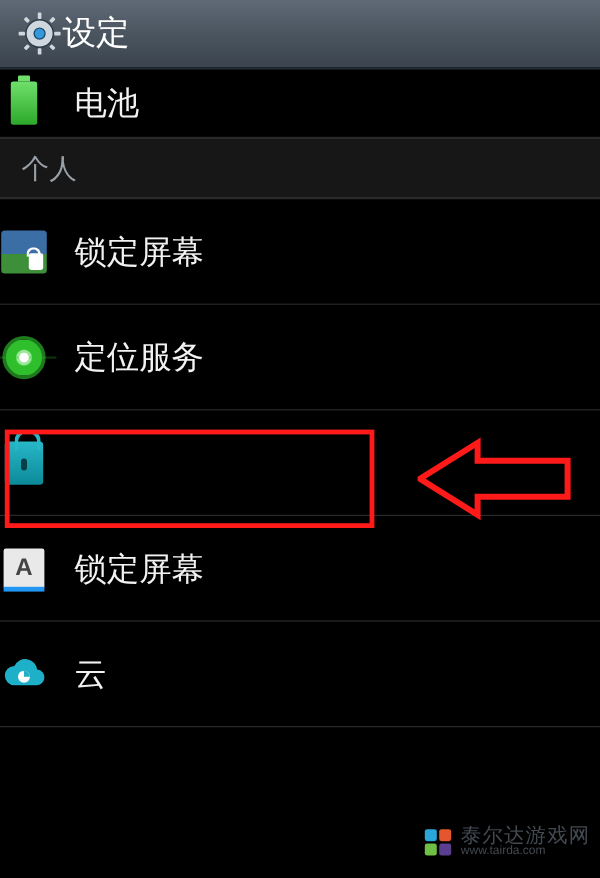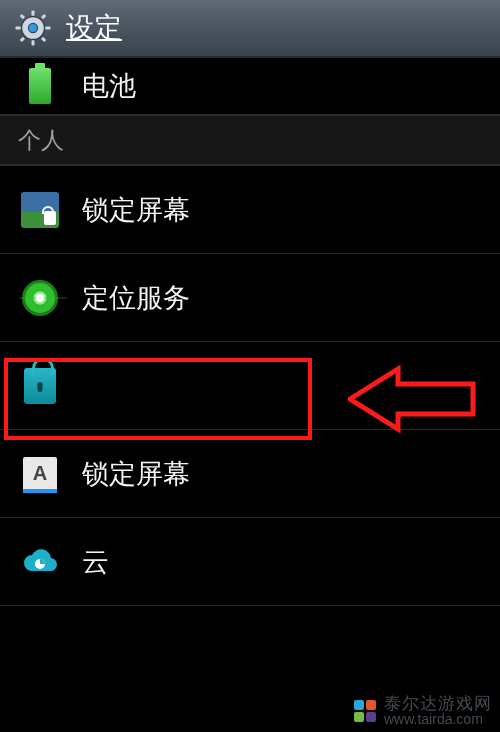--- a/index.html
+++ b/index.html
@@ -18,31 +18,28 @@
     background: linear-gradient(to bottom, #5f6a76 0%, #4a5560 50%, #3b444e 100%);
     border-bottom: 2px solid #222a33;
     display: flex;
     align-items: center;
     padding-left: 14px;
     box-sizing: border-box;
   }
   .header .title {
     color: #fff;
     font-size: 28px;
-    margin-left: 14px;
-    text-decoration: underline;
   }
   .gear-svg { display:block; }
 
   .list { width: 100%; }
   .row {
     display: flex;
     align-items: center;
     height: 88px;
-    padding-left: 20px;
     border-bottom: 1px solid #2a2a2a;
     box-sizing: border-box;
     position: relative;
   }
   .row.first { height: 58px; border-bottom: 2px solid #2a2a2a; }
   .row .icon-slot {
     width: 40px;
     height: 40px;
     display: flex;
     align-items: center;
@@ -77,21 +74,21 @@
   }
   .arrow {
     position: absolute;
     left: 348px;
     top: 364px;
     pointer-events: none;
   }
   .watermark {
     position: absolute;
     right: 8px;
-    bottom: 6px;
+    bottom: 17px;
     display: flex;
     align-items: center;
     color: #434a52;
     font-size: 17px;
     letter-spacing: 1px;
   }
   .watermark .wm-icon {
     width: 26px; height: 26px; margin-right: 6px;
     position: relative;
   }
@@ -281,15 +278,15 @@
   <span class="wm-icon">
     <svg width="26" height="26" viewBox="0 0 26 26">
       <rect x="2" y="2" width="10" height="10" rx="2" fill="#2aa7d8"></rect>
       <rect x="14" y="2" width="10" height="10" rx="2" fill="#e4572e"></rect>
       <rect x="2" y="14" width="10" height="10" rx="2" fill="#6fbf44"></rect>
       <rect x="14" y="14" width="10" height="10" rx="2" fill="#5a3e8f"></rect>
     </svg>
   </span>
   <div>
     <div style="line-height:1;">泰尔达游戏网</div>
-    <div style="font-size:14px; line-height:1; letter-spacing:0;">www.tairda.com</div>
+    <div style="font-size:10px; line-height:1; letter-spacing:0;">www.tairda.com</div>
   </div>
 </div>
 
 </body></html>

